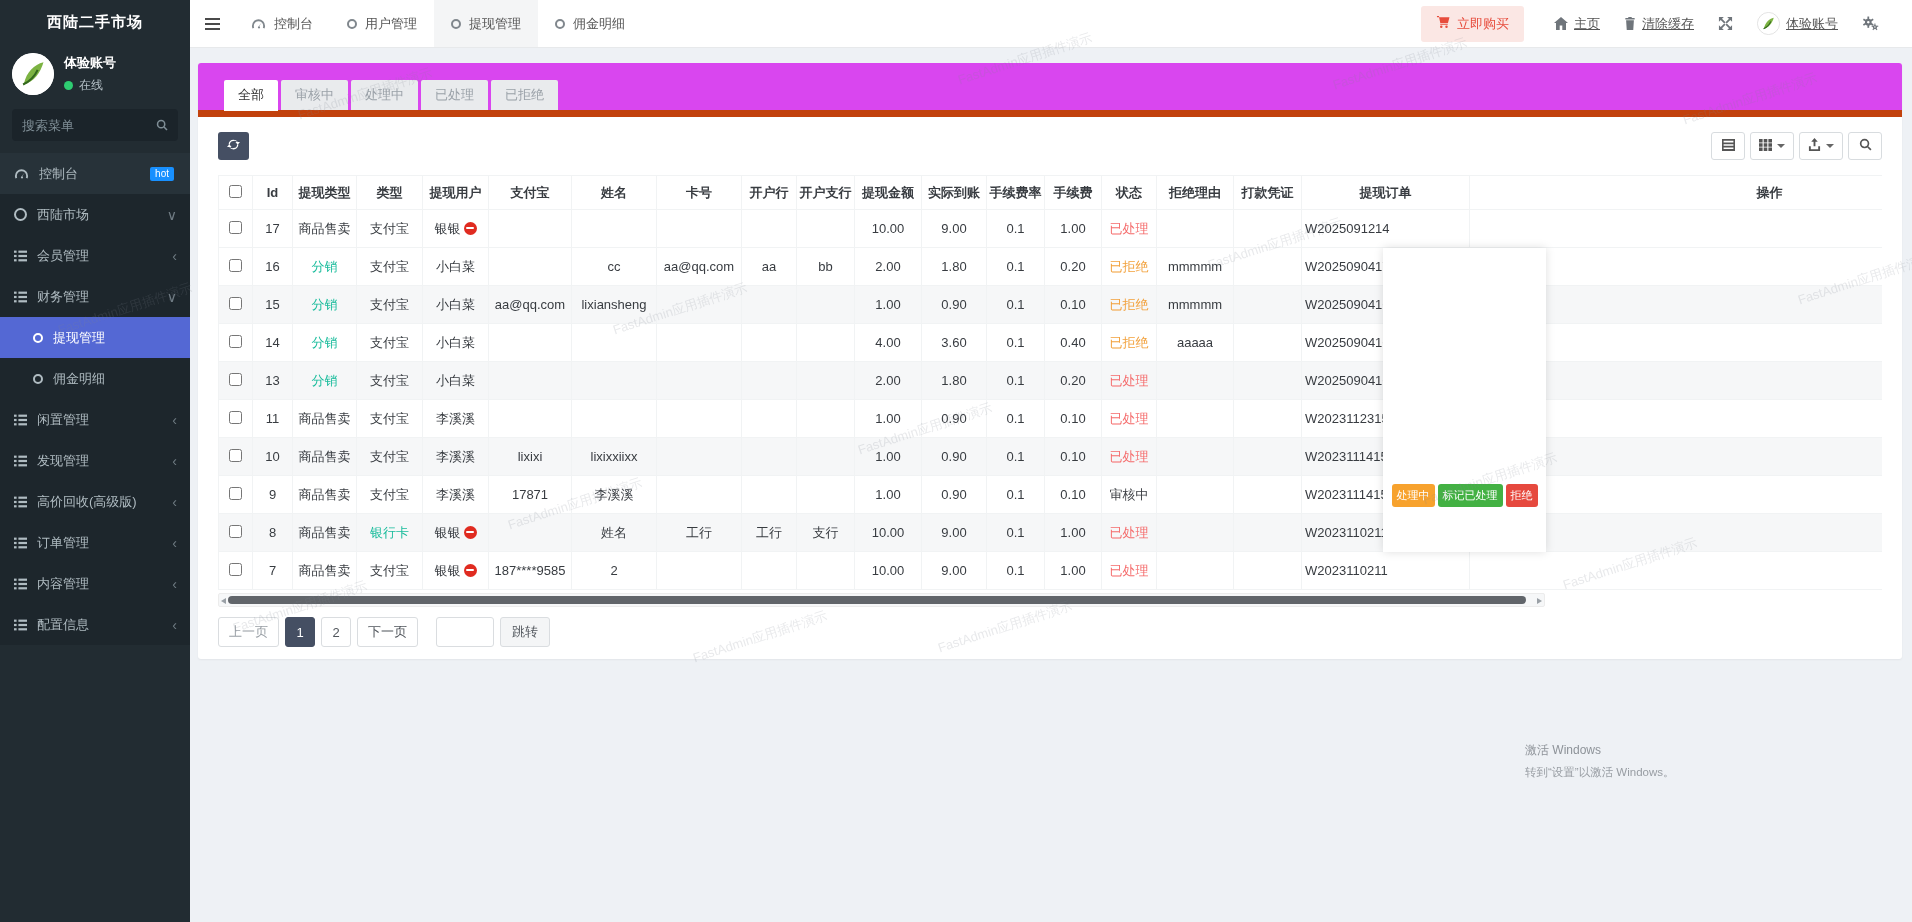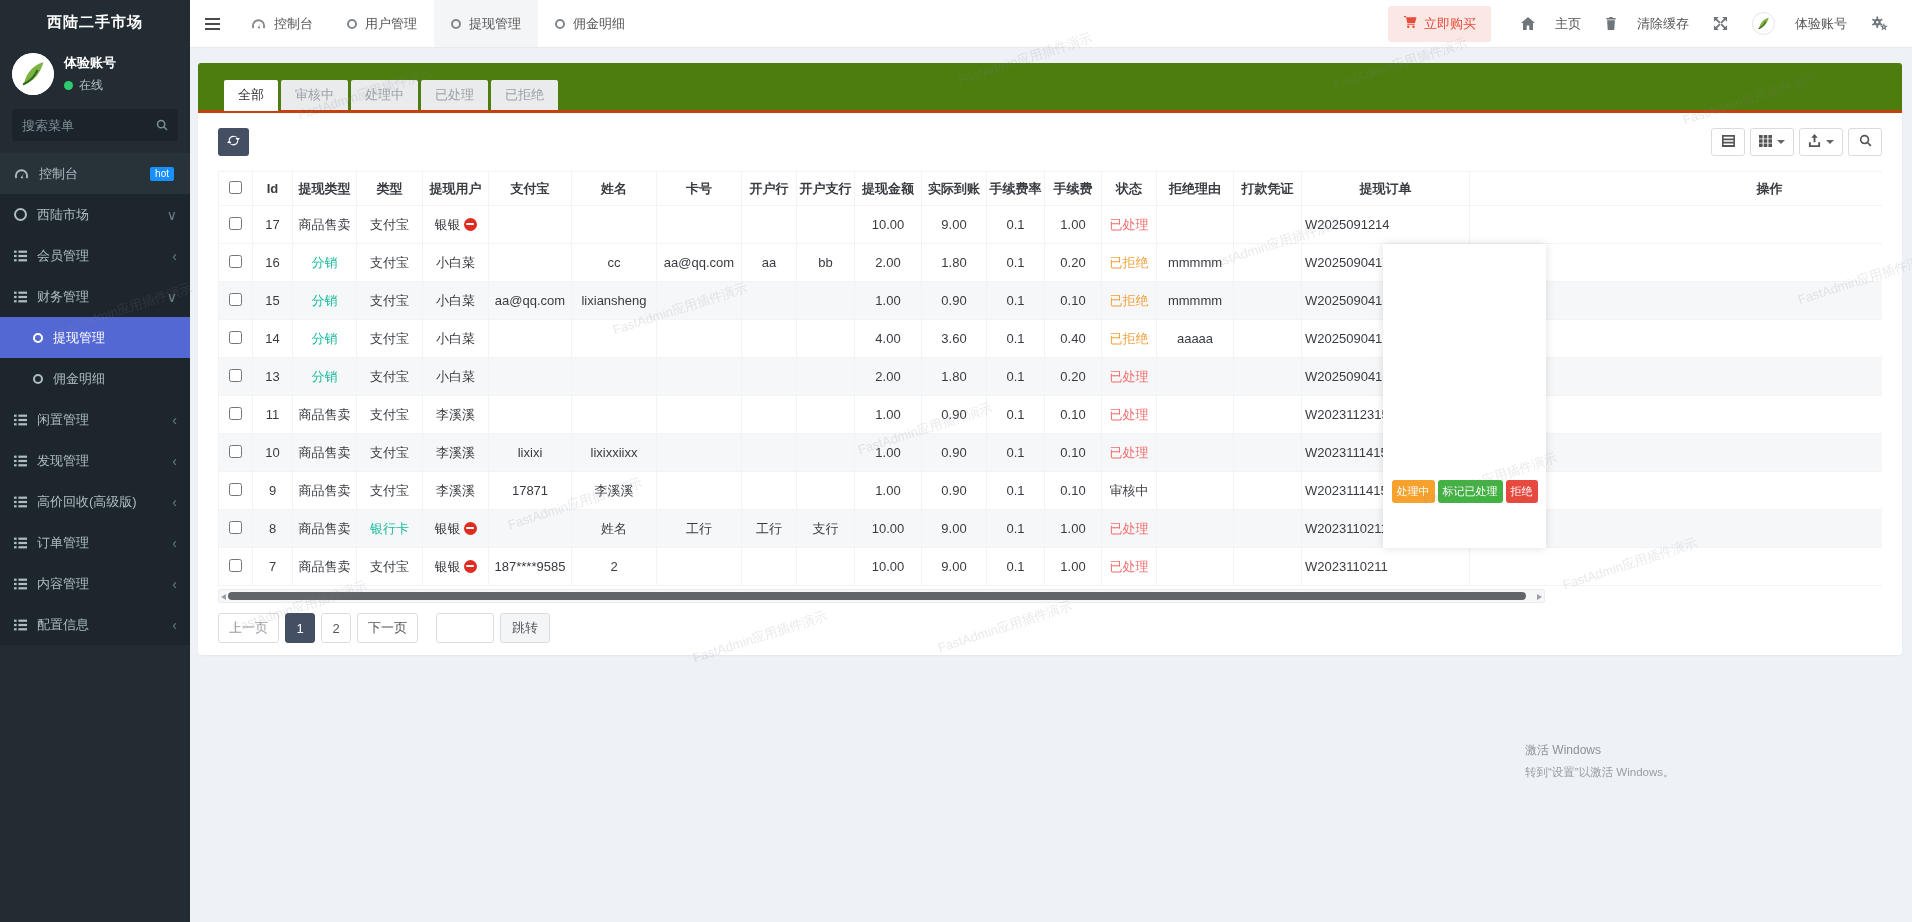--- a/index.html
+++ b/index.html
@@ -36,30 +36,30 @@
   .main { flex:1; display:flex; flex-direction:column; min-width:0; }
   .navbar { height:48px; background:#fff; border-bottom:1px solid #e7e9eb; display:flex; align-items:stretch; flex-shrink:0; }
   .hamburger { width:44px; display:flex; align-items:center; justify-content:center; cursor:pointer; }
   .bars { width:15px; height:2px; background:#4a4a4a; position:relative; display:block; }
   .bars::before, .bars::after { content:""; position:absolute; left:0; width:15px; height:2px; background:#4a4a4a; }
   .bars::before { top:-5px; } .bars::after { top:5px; }
   .topnav { display:flex; align-items:stretch; }
   .nav-item { display:flex; align-items:center; gap:8px; padding:0 17px; color:#555; font-size:13px; cursor:pointer; }
   .nav-item .nico { color:#80878d; display:flex; align-items:center; }
   .nav-item.active { background:#f4f5f6; }
-  .nav-right { margin-left:auto; display:flex; align-items:center; padding-right:12px; }
+  .nav-right { margin-left:auto; display:flex; align-items:center; padding-right:21px; }
   .buy-pill { display:flex; align-items:center; gap:7px; background:#fbe7e4; color:#e74c3c; padding:9px 15px; border-radius:3px; font-size:13px; margin-right:18px; cursor:pointer; }
-  .nav-link { display:flex; align-items:center; gap:20px; color:#555; font-size:13px; padding:0 12px; cursor:pointer; }
+  .nav-link { display:flex; align-items:center; gap:6px; color:#555; font-size:13px; padding:0 12px; cursor:pointer;text-decoration:underline; }
   .nav-link .nico { color:#6f757b; display:flex; }
   .nav-avatar { width:23px; height:23px; border-radius:50%; overflow:hidden; background:#fff; border:1px solid #e2e2e2; }
 
   
   .content { flex:1; padding:15px 10px 0 8px; position:relative; }
   .panel { background:#fff; border-radius:3px; box-shadow:0 1px 2px rgba(0,0,0,.05); }
-  .panel-heading { background:#4d7c0f; border-bottom:3px solid #c2410c; padding:17px 12px 0 26px; border-radius:3px 3px 0 0; }
+  .panel-heading { background:#d946ef; border-bottom:7px solid #c2410c; padding:17px 12px 0 26px; border-radius:3px 3px 0 0; }
   .tabs { display:flex; }
   .tab { padding:6px 14px; font-size:13px; color:#9aa1a8; background:#e9ebed; margin-right:3px; border-radius:2px 2px 0 0; cursor:pointer; }
   .tab.active { background:#fff; color:#333; margin-bottom:-1px; border-bottom:1px solid #fff; }
   .panel-body { padding:15px 20px 12px; }
 
   .toolbar { display:flex; justify-content:space-between; align-items:center; }
   .btn-refresh { width:31px; height:28px; background:#454f63; border:none; border-radius:3px; color:#fff; display:flex; align-items:center; justify-content:center; cursor:pointer; }
   .tool-right { display:flex; gap:5px; }
   .tool-btn { height:28px; min-width:34px; padding:0 8px; background:#fff; border:1px solid #d8dcdf; border-radius:3px; color:#555; display:flex; align-items:center; justify-content:center; gap:5px; cursor:pointer; }
   .caret-dn { width:0; height:0; border-left:4px solid transparent; border-right:4px solid transparent; border-top:4px solid #666; }

